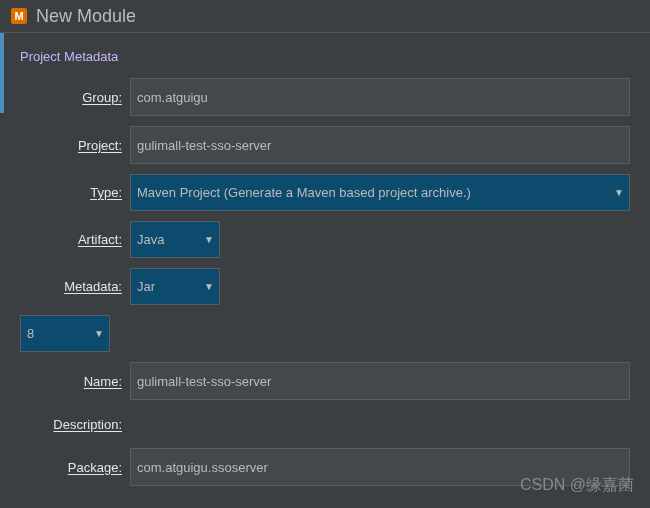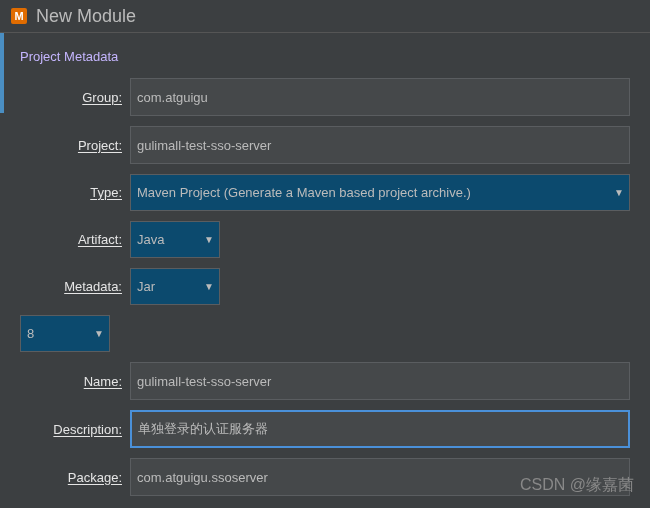--- a/index.html
+++ b/index.html
@@ -233,21 +233,20 @@
       <label class="form-label underline">
         <span>Name:</span>
       </label>
       <input class="form-input" type="text" value="gulimall-test-sso-server" style="">
     </div>
 
     <div class="form-row">
       <label class="form-label underline">
         <span>Description:</span>
       </label>
-      <input class="form-input active-blue" type="text" value="单独登录的认证服务器" style="">
     </div>
 
     <div class="form-row">
       <label class="form-label underline">
         <span>Package:</span>
       </label>
       <input class="form-input" type="text" value="com.atguigu.ssoserver" style="">
     </div>
 
   </div>

